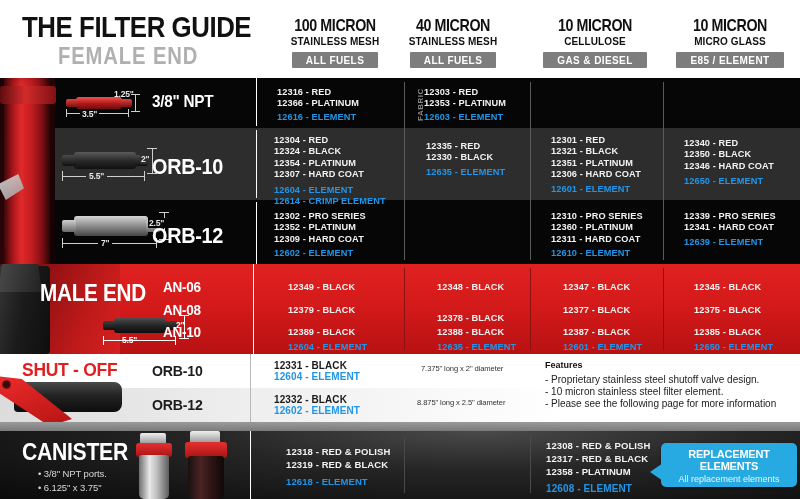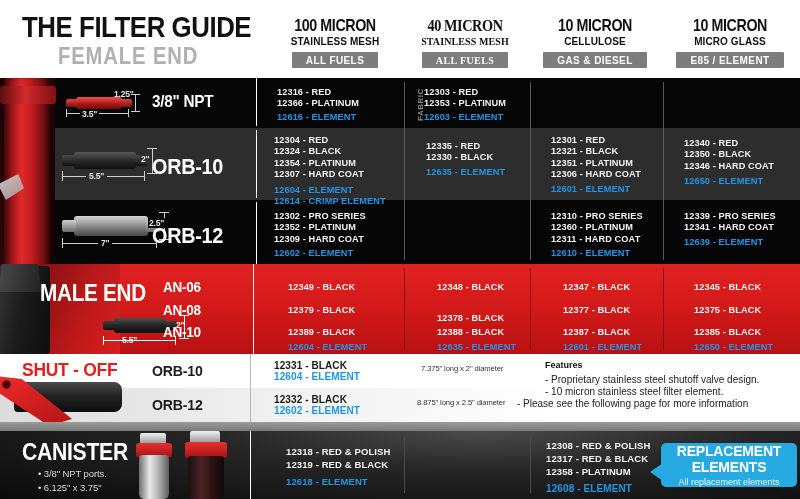--- a/index.html
+++ b/index.html
@@ -205,42 +205,42 @@
   }
   .repl {
     position:absolute; background:#27a9e1; border-radius:5px;
     box-shadow:0 1px 3px rgba(0,0,0,.4);
   }
   .repl:after {
     content:""; position:absolute; left:-11px; bottom:6px;
     border-top:9px solid transparent; border-bottom:9px solid transparent;
     border-right:13px solid #27a9e1;
   }
-  .repl-t { color:#fff; font-size:14px; font-weight:bold; letter-spacing:-0.2px;
-    text-align:center; }
+  .repl-t { color:#fff; font-size:11px; font-weight:bold; letter-spacing:-0.2px;
+    text-align:center; margin-top:5px; }
   .repl-s { color:#e7f6fd; font-size:9px; line-height:11px; text-align:center; margin-top:2px; }
 
   .blackbar { position:absolute; left:0; top:489px; width:800px; height:10px; background:#000; }
 </style>
 </head>
 <body>
 
 <div class="page">
 
   <div class="header">
     <div class="title">THE FILTER GUIDE</div>
     <div class="subtitle">FEMALE END</div>
 
     <div class="colhead" style="left:266px; width:138px;">
       <div class="micron">100 MICRON</div>
       <div class="mat">STAINLESS MESH</div>
       <div class="fuel">ALL FUELS</div>
     </div>
 
-    <div class="colhead" style="left:400px; width:130px;font-family:Liberation Serif, serif;">
+    <div class="colhead" style="left:388px; width:130px;">
       <div class="micron">40 MICRON</div>
       <div class="mat">STAINLESS MESH</div>
       <div class="fuel">ALL FUELS</div>
     </div>
 
     <div class="colhead" style="left:528px; width:134px;">
       <div class="micron">10 MICRON</div>
       <div class="mat">CELLULOSE</div>
       <div class="fuel">GAS &amp; DIESEL</div>
     </div>
@@ -465,21 +465,21 @@
         <div class="pn dark" style="font-size:10px;">12332 - BLACK</div>
         <div class="pn el" style="font-size:10px;">12602 - ELEMENT</div>
       </div>
 
       <div class="dimdesc" style="left:421px; top:10px;">7.375" long x 2" diameter</div>
       <div class="dimdesc" style="left:417px; top:44px;">8.875" long x 2.5" diameter</div>
 
       <div class="feat-title" style="left:545px; top:6px;">Features</div>
       <div class="feat-line" style="left:545px; top:20px;">- Proprietary stainless steel shutoff valve design.</div>
       <div class="feat-line" style="left:545px; top:32px;">- 10 micron stainless steel filter element.</div>
-      <div class="feat-line" style="left:517px; top:44px;">- Please see the following page for more information</div>
+      <div class="feat-line" style="left:545px; top:44px;">- Please see the following page for more information</div>
     </div>
 
     <div class="sep"></div>
 
     <div class="section sec-can">
       <div class="canlogo">CANISTER</div>
       <div class="canbullet" style="left:38px; top:37px;">• 3/8" NPT ports.</div>
       <div class="canbullet" style="left:38px; top:51px;">• 6.125" x 3.75"</div>
 
       <div class="can-a" style="left:130px; top:2px; width:52px; height:66px;">

